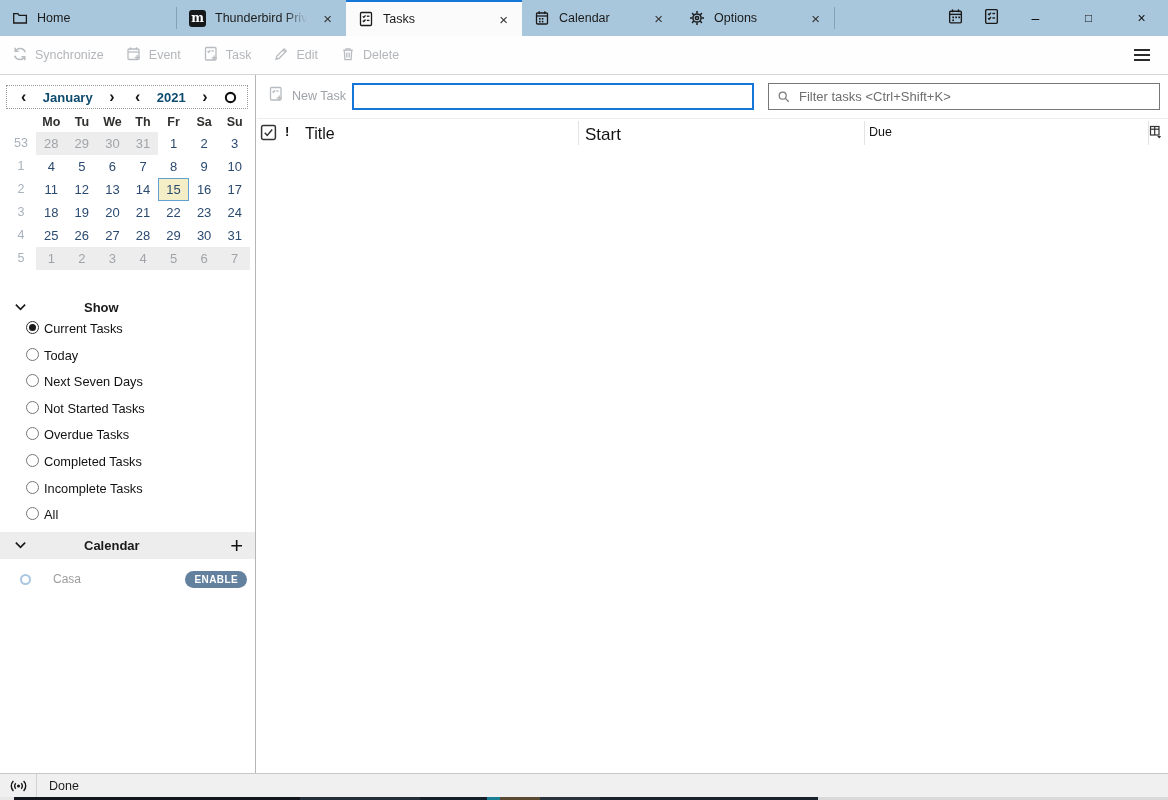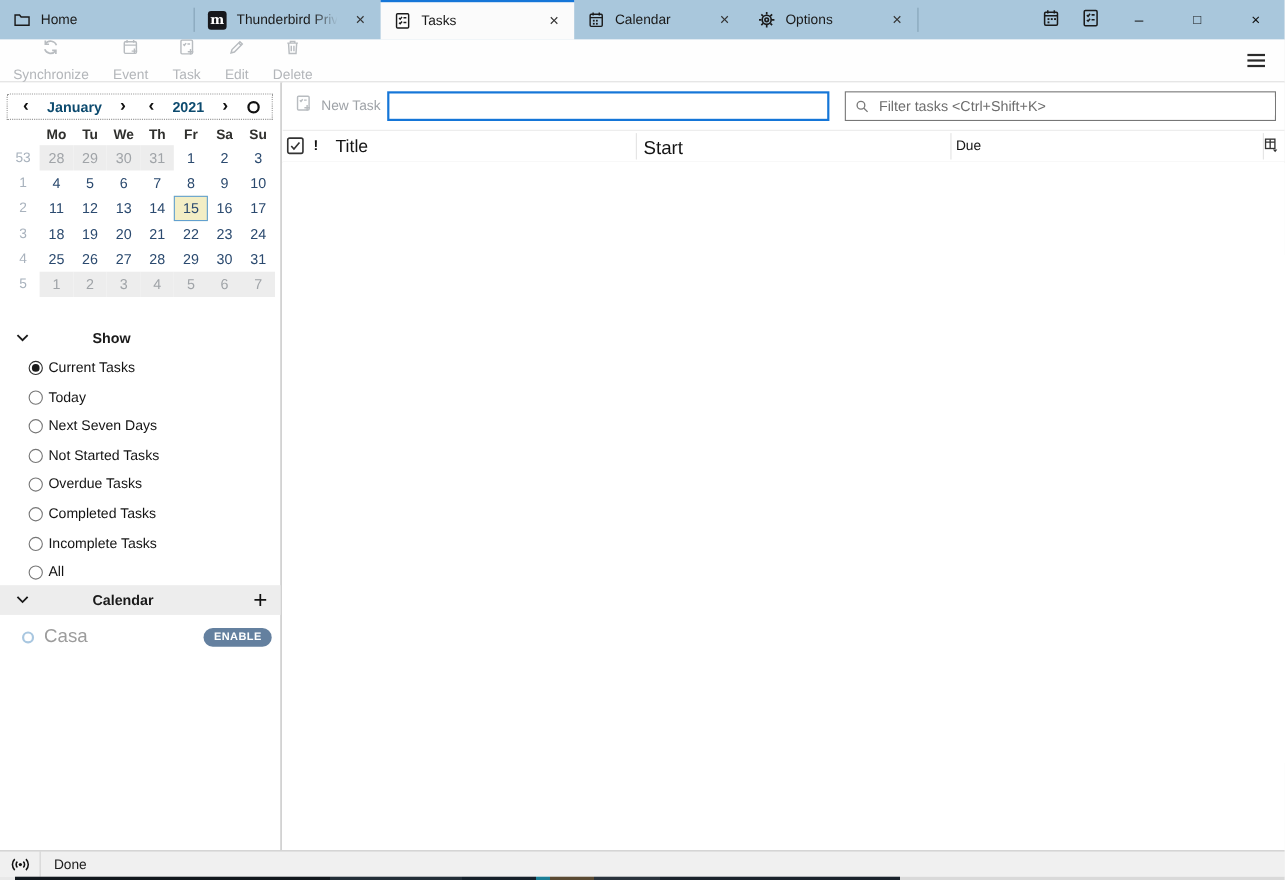--- a/index.html
+++ b/index.html
@@ -21,21 +21,21 @@
   .fade-label{max-width:96px;-webkit-mask-image:linear-gradient(90deg,#000 75%,transparent);
               mask-image:linear-gradient(90deg,#000 75%,transparent);}
   .tabbar-spacer{flex:1;}
   .tab-iconbtn{width:36px;display:flex;align-items:center;justify-content:center;}
   .winbtn{width:53px;display:flex;align-items:center;justify-content:center;font-size:14px;color:#111;}
   .winbtn.max{font-size:12px;}
 
   
   .toolbar{position:absolute;top:36px;left:0;width:1168px;height:39px;background:#fefefe;
            border-bottom:1px solid #d6d6d6;display:flex;align-items:center;box-sizing:border-box;}
-  .tbtn{display:flex;align-items:center;gap:7px;margin-left:22px;color:#b3b6ba;font-size:12.5px;flex-direction:column;}
+  .tbtn{display:flex;align-items:center;gap:7px;margin-left:22px;color:#b3b6ba;font-size:12.5px;}
   .tbtn:first-child{margin-left:12px;}
   .tbtn svg{stroke:#b8bcc0;}
   .hamburger{margin-left:auto;margin-right:14px;display:flex;flex-direction:column;gap:2.6px;padding:4px;}
   .hline{width:16px;height:2.4px;background:#2a2a2a;}
 
   
   .sidebar{position:absolute;top:75px;left:0;width:256px;bottom:27px;background:#fff;
            border-right:1px solid #b5b5b5;box-sizing:border-box;}
   .mc-nav{position:absolute;top:10px;left:6px;right:7px;height:24px;border:1px dotted #9a9a9a;
           display:flex;align-items:center;justify-content:space-between;padding:0 10px;box-sizing:border-box;}
@@ -50,32 +50,32 @@
   .mc-wn{text-align:center;color:#a8b2bd;font-size:12.5px;line-height:23px;}
   .mc-d{text-align:center;color:#2b4a6f;font-size:13px;line-height:23px;box-sizing:border-box;}
   .mc-d.out{color:#a0a4a8;background:#ededed;}
   .mc-d.sel{background:#f3eec5;border:1px solid #62a0cf;line-height:21px;}
 
   .sec-head{position:absolute;left:0;right:0;height:27px;display:flex;align-items:center;
             gap:10px;padding:0 0 0 14px;box-sizing:border-box;}
   .sec-title{font-weight:bold;font-size:13px;margin-left:47px;}
   .show-head{top:219px;}
   .show-options{position:absolute;top:246px;left:26px;right:8px;}
-  .show-option{display:flex;align-items:flex-end;gap:5px;height:20px;margin-bottom:6.6px;}
+  .show-option{display:flex;align-items:flex-start;gap:5px;height:20px;margin-bottom:6.6px;}
   .radio{width:13px;height:13px;border:1px solid #767676;border-radius:50%;box-sizing:border-box;flex:none;background:#fff;}
   .radio.sel{border-color:#2f2f2f;}
   .radio.sel::after{content:"";display:block;width:7px;height:7px;margin:2px;border-radius:50%;background:#1a1a1a;}
   .show-option .lbl{font-size:12.8px;color:#121212;}
 
   .cal-head{top:457px;background:#ededed;}
   .cal-add{margin-left:auto;margin-right:12px;font-size:22px;font-weight:300;color:#111;line-height:1;}
   .cal-item{position:absolute;top:492px;left:0;right:0;height:24px;display:flex;align-items:center;
             padding:0 8px 0 20px;box-sizing:border-box;}
   .cal-dot{width:11px;height:11px;border:2px solid #a9c7e0;border-radius:50%;box-sizing:border-box;flex:none;}
-  .cal-name{margin-left:9px;color:#9c9c9c;font-size:17px;}
+  .cal-name{margin-left:22px;color:#9c9c9c;font-size:12px;}
   .cal-badge{margin-left:auto;background:#64809f;color:#fff;font-size:10px;font-weight:bold;
              letter-spacing:.4px;padding:3px 9px;border-radius:9px;}
 
   
   .main{position:absolute;top:75px;left:257px;right:0;bottom:27px;background:#fff;}
   .newtask-row{position:absolute;top:0;left:0;right:0;height:43px;border-bottom:1px solid #ececec;}
   .newtask-btn{position:absolute;left:11px;top:11px;display:flex;align-items:center;gap:8px;
                color:#9fa3a8;font-size:12.5px;}
   .newtask-btn svg{stroke:#b8bcc0;}
   .newtask-input{position:absolute;left:95px;top:8px;width:402px;height:27px;border:2px solid #1576d8;

